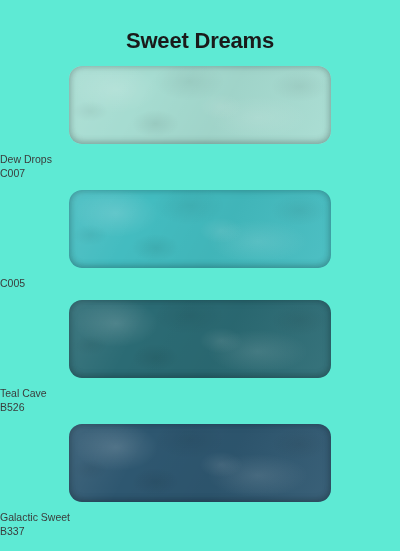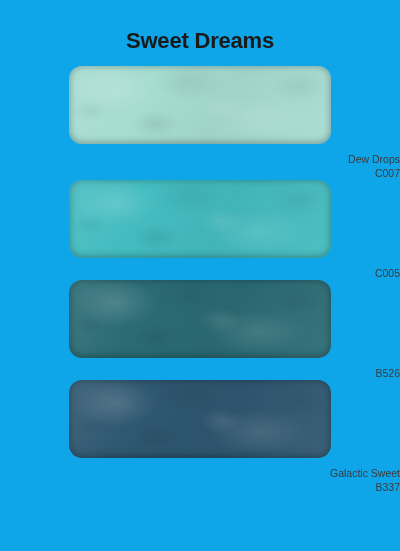--- a/index.html
+++ b/index.html
@@ -11,21 +11,21 @@
     width: 400px;
     height: 551px;
     background: #ffffff;
     font-family: "Liberation Sans", sans-serif;
     overflow: hidden;
   }
   .card {
     position: relative;
     width: 400px;
     height: 551px;
-    background: #0ea5e9;
+    background: #5eead4;
     box-sizing: border-box;
   }
   .palette-title {
     position: absolute;
     top: 28px;
     left: 0;
     width: 400px;
     text-align: center;
     font-size: 22px;
     font-weight: bold;
@@ -83,23 +83,23 @@
   .swatch-chip .tex-d {
     border-radius: 13px;
     box-shadow:
       inset 0 0 10px rgba(0,0,0,0.13),
       inset 0 -3px 7px rgba(0,0,0,0.10),
       inset 2px 0 6px rgba(0,0,0,0.07),
       inset -2px 0 6px rgba(0,0,0,0.07);
   }
   .swatch-caption {
     width: 400px;
-    text-align: right;
+    text-align: left;
     padding-top: 8px;
-    padding-bottom: 0;
+    padding-bottom: 10px;
     font-size: 10.5px;
     line-height: 14px;
     color: #3b3b3b;
     font-family: "Liberation Sans", sans-serif;
   }
   .swatch-name {
     display: block;
   }
   .swatch-code {
     display: block;
@@ -140,20 +140,21 @@
     </div>
 
     <div class="swatch-entry">
       <div class="swatch-chip" style="background: rgb(43, 107, 116);">
         <div class="tex-a"></div>
         <div class="tex-b"></div>
         <div class="tex-c"></div>
         <div class="tex-d"></div>
       </div>
       <div class="swatch-caption" style="color: rgb(59, 59, 59);">
+        <span class="swatch-name">Teal Cave</span>
         <span class="swatch-code">B526</span>
       </div>
     </div>
 
     <div class="swatch-entry">
       <div class="swatch-chip" style="background: rgb(46, 87, 112);">
         <div class="tex-a"></div>
         <div class="tex-b"></div>
         <div class="tex-c"></div>
         <div class="tex-d"></div>

